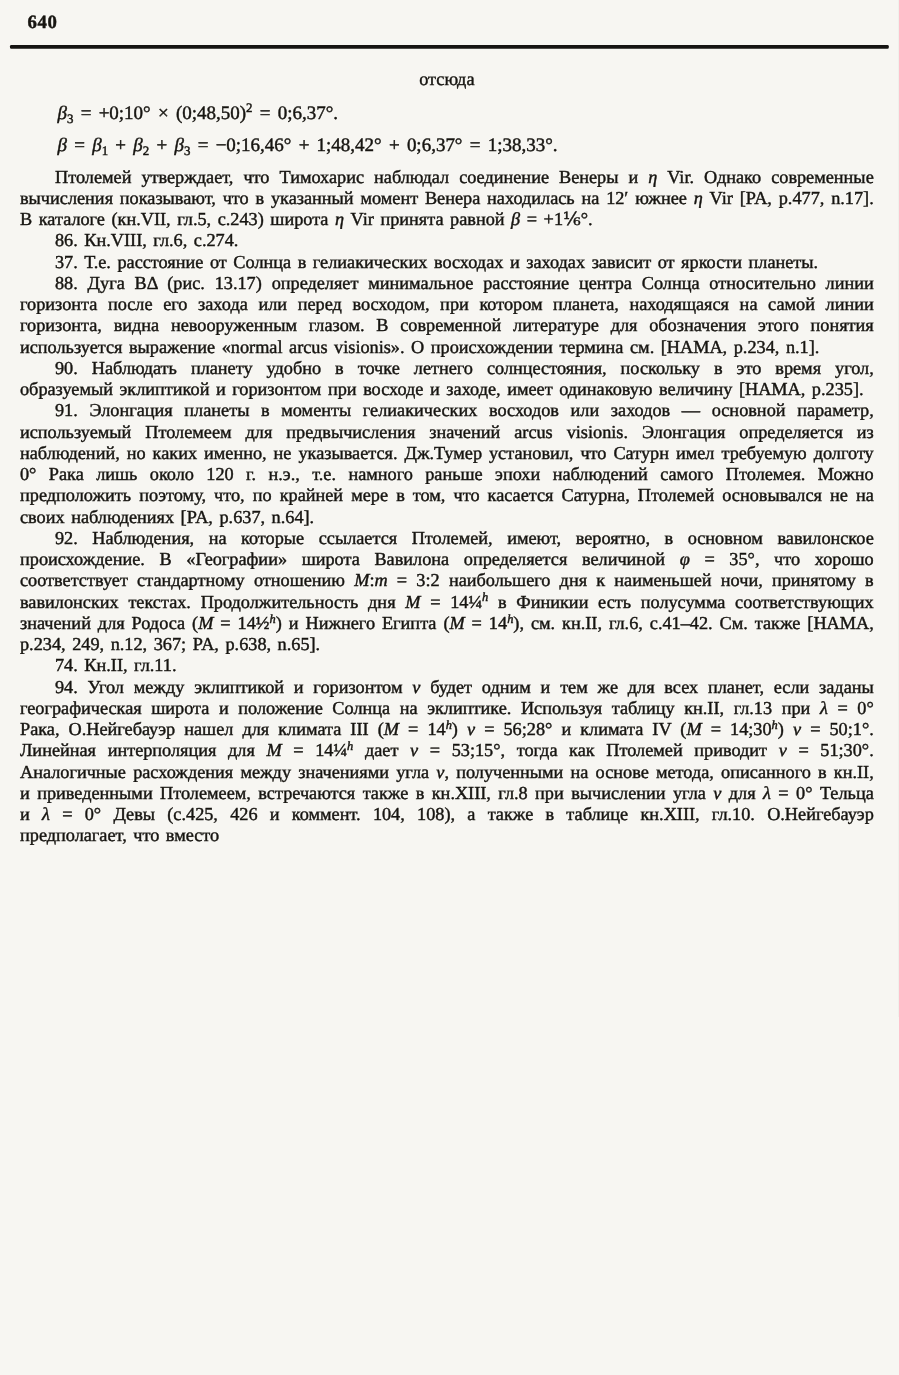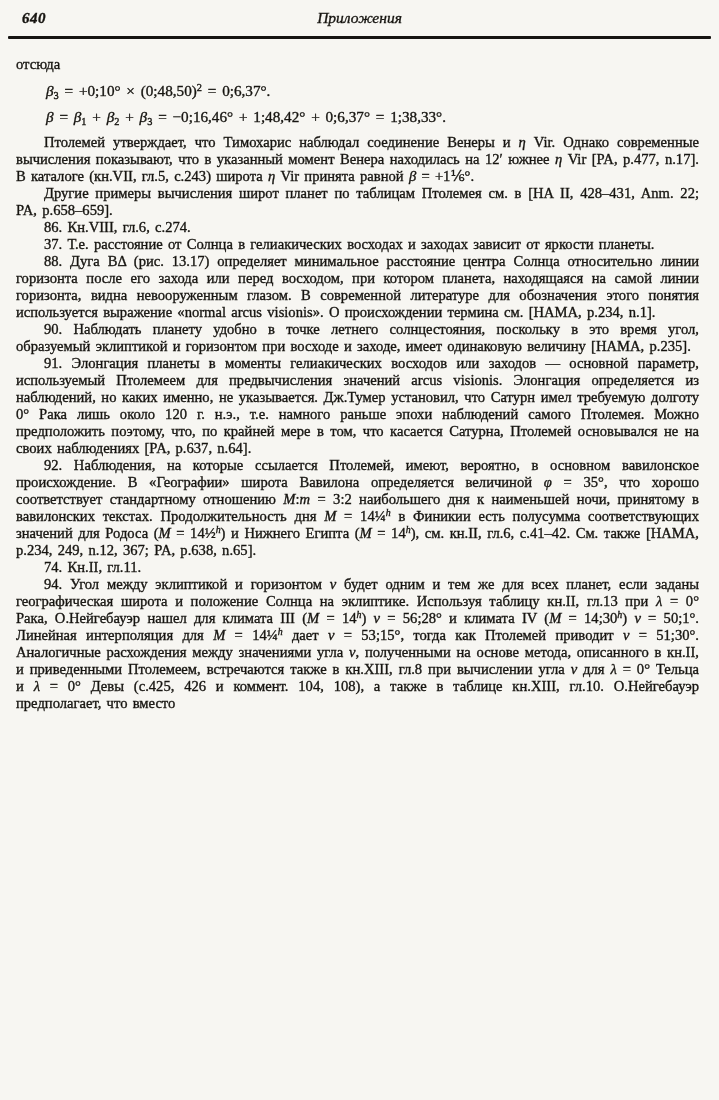--- a/index.html
+++ b/index.html
@@ -16,21 +16,20 @@
     -webkit-text-stroke: 0.35px currentColor;
   }
 
   .header {
     position: relative;
     padding: 9px 22px 0 22px;
     height: 22px;
   }
   .pagenum {
     font-weight: bold;
-    font-style: italic;
     font-size: 15px;
     letter-spacing: 0.5px;
     margin-top: 24px;
   }
   .running {
     position: absolute;
     left: 0; right: 0; top: 9px;
     text-align: center;
     font-style: italic;
     font-size: 15.5px;
@@ -59,45 +58,43 @@
   }
   p.formula {
     margin: 9px 0 9px 30px;
     text-align: left;
     text-indent: 0;
     font-size: 15.2px;
     word-spacing: 2px;
   }
   p.flush {
     margin: 5px 0;
-    text-align: left;
+    text-align: center;
     text-indent: 0;
   }
 
   sub, sup { line-height: 0; font-size: 0.68em; }
   sub { vertical-align: -0.3em; }
   sup { vertical-align: 0.5em; }
 
   i { font-style: italic; }
 </style>
 </head>
 <body>
 
 <div class="page">
   <div class="header">
     <span class="pagenum">640</span>
-    <span class="running">Приложения</span>
   </div>
   <div class="rule"></div>
   <div class="body">
       <p class="flush">отсюда</p>
       <p class="formula"><i>β</i><sub>3</sub> = +0;10° × (0;48,50)<sup>2</sup> = 0;6,37°.</p>
       <p class="formula"><i>β</i> = <i>β</i><sub>1</sub> + <i>β</i><sub>2</sub> + <i>β</i><sub>3</sub> = −0;16,46° + 1;48,42° + 0;6,37° = 1;38,33°.</p>
       <p class="para">Птолемей утверждает, что Тимохарис наблюдал соединение Венеры и <i>η</i> Vir. Однако современные вычисления показывают, что в указанный момент Венера находилась на 12′ южнее <i>η</i> Vir [PA, p.477, n.17]. В каталоге (кн.VII, гл.5, с.243) широта <i>η</i> Vir принята равной <i>β</i> = +1⅙°.</p>
-      <p class="para">Другие примеры вычисления широт планет по таблицам Птолемея см. в [HA II, 428–431, Anm. 22; PA, p.658–659].</p>
       <p class="para">86. Кн.VIII, гл.6, с.274.</p>
       <p class="para">37. Т.е. расстояние от Солнца в гелиакических восходах и заходах зависит от яркости планеты.</p>
       <p class="para">88. Дуга ВΔ (рис. 13.17) определяет минимальное расстояние центра Солнца относительно линии горизонта после его захода или перед восходом, при котором планета, находящаяся на самой линии горизонта, видна невооруженным глазом. В современной литературе для обозначения этого понятия используется выражение «normal arcus visionis». О происхождении термина см. [HAMA, p.234, n.1].</p>
       <p class="para">90. Наблюдать планету удобно в точке летнего солнцестояния, поскольку в это время угол, образуемый эклиптикой и горизонтом при восходе и заходе, имеет одинаковую величину [HAMA, p.235].</p>
       <p class="para">91. Элонгация планеты в моменты гелиакических восходов или заходов — основной параметр, используемый Птолемеем для предвычисления значений arcus visionis. Элонгация определяется из наблюдений, но каких именно, не указывается. Дж.Тумер установил, что Сатурн имел требуемую долготу 0° Рака лишь около 120 г. н.э., т.е. намного раньше эпохи наблюдений самого Птолемея. Можно предположить поэтому, что, по крайней мере в том, что касается Сатурна, Птолемей основывался не на своих наблюдениях [PA, p.637, n.64].</p>
       <p class="para">92. Наблюдения, на которые ссылается Птолемей, имеют, вероятно, в основном вавилонское происхождение. В «Географии» широта Вавилона определяется величиной <i>φ</i> = 35°, что хорошо соответствует стандартному отношению <i>M</i>:<i>m</i> = 3:2 наибольшего дня к наименьшей ночи, принятому в вавилонских текстах. Продолжительность дня <i>M</i> = 14¼<sup><i>h</i></sup> в Финикии есть полусумма соответствующих значений для Родоса (<i>M</i> = 14½<sup><i>h</i></sup>) и Нижнего Египта (<i>M</i> = 14<sup><i>h</i></sup>), см. кн.II, гл.6, с.41–42. См. также [HAMA, p.234, 249, n.12, 367; PA, p.638, n.65].</p>
       <p class="para">74. Кн.II, гл.11.</p>
       <p class="para">94. Угол между эклиптикой и горизонтом <i>ν</i> будет одним и тем же для всех планет, если заданы географическая широта и положение Солнца на эклиптике. Используя таблицу кн.II, гл.13 при <i>λ</i> = 0° Рака, О.Нейгебауэр нашел для климата III (<i>M</i> = 14<sup><i>h</i></sup>) <i>ν</i> = 56;28° и климата IV (<i>M</i> = 14;30<sup><i>h</i></sup>) <i>ν</i> = 50;1°. Линейная интерполяция для <i>M</i> = 14¼<sup><i>h</i></sup> дает <i>ν</i> = 53;15°, тогда как Птолемей приводит <i>ν</i> = 51;30°. Аналогичные расхождения между значениями угла <i>ν</i>, полученными на основе метода, описанного в кн.II, и приведенными Птолемеем, встречаются также в кн.XIII, гл.8 при вычислении угла <i>ν</i> для <i>λ</i> = 0° Тельца и <i>λ</i> = 0° Девы (с.425, 426 и коммент. 104, 108), а также в таблице кн.XIII, гл.10. О.Нейгебауэр предполагает, что вместо</p>
     </div>
 </div>

